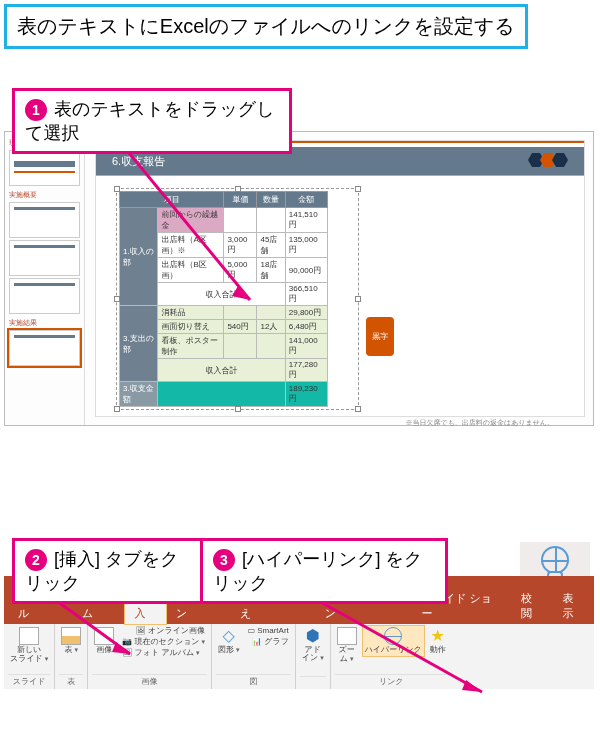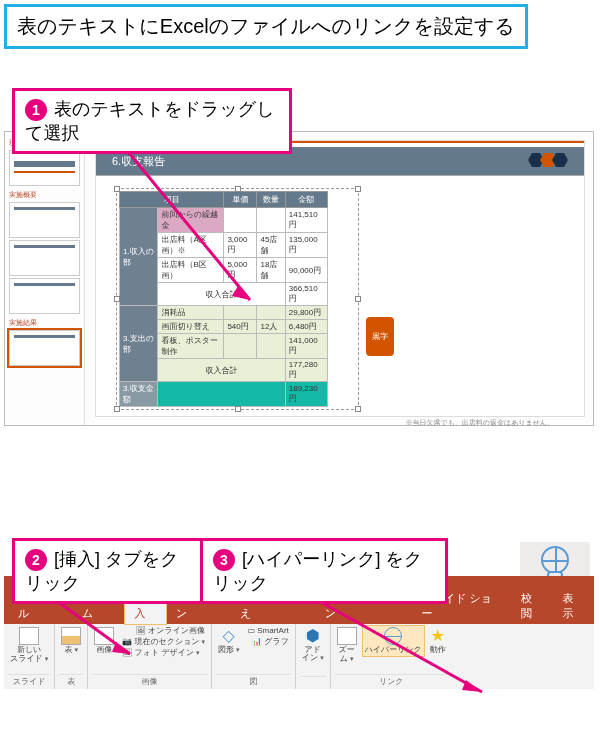--- a/index.html
+++ b/index.html
@@ -241,21 +241,21 @@
         <div class="btn drop"><span class="ic ic-sq" style="background:linear-gradient(#fff 50%,#f0c070 50%);"></span><span>表</span></div>
       </div>
       <div class="lbl">表</div>
     </div>
     <div class="rgroup">
       <div class="items">
         <div class="btn"><span class="ic ic-sq"></span><span>画像</span></div>
         <div style="font-size:8px;line-height:1.4;">
           <div class="btn" style="text-align:right">🖼 <span>オンライン画像</span></div>
           <div class="btn drop" style="text-align:left">📷 <span>現在のセクション</span></div>
-          <div class="btn drop" style="text-align:left">🖼 <span>フォト デザイン</span></div>
+          <div class="btn drop" style="text-align:left">🖼 <span>フォト アルバム</span></div>
         </div>
       </div>
       <div class="lbl">画像</div>
     </div>
     <div class="rgroup">
       <div class="items">
         <div class="btn drop"><span class="ic" style="color:#5b9bd5;font-size:16px;">◇</span><span>図形</span></div>
         <div style="font-size:8px;line-height:1.6;">
           <div class="btn" style="text-align:center">▭ <span>SmartArt</span></div>
           <div class="btn" style="text-align:right">📊 <span>グラフ</span></div>

